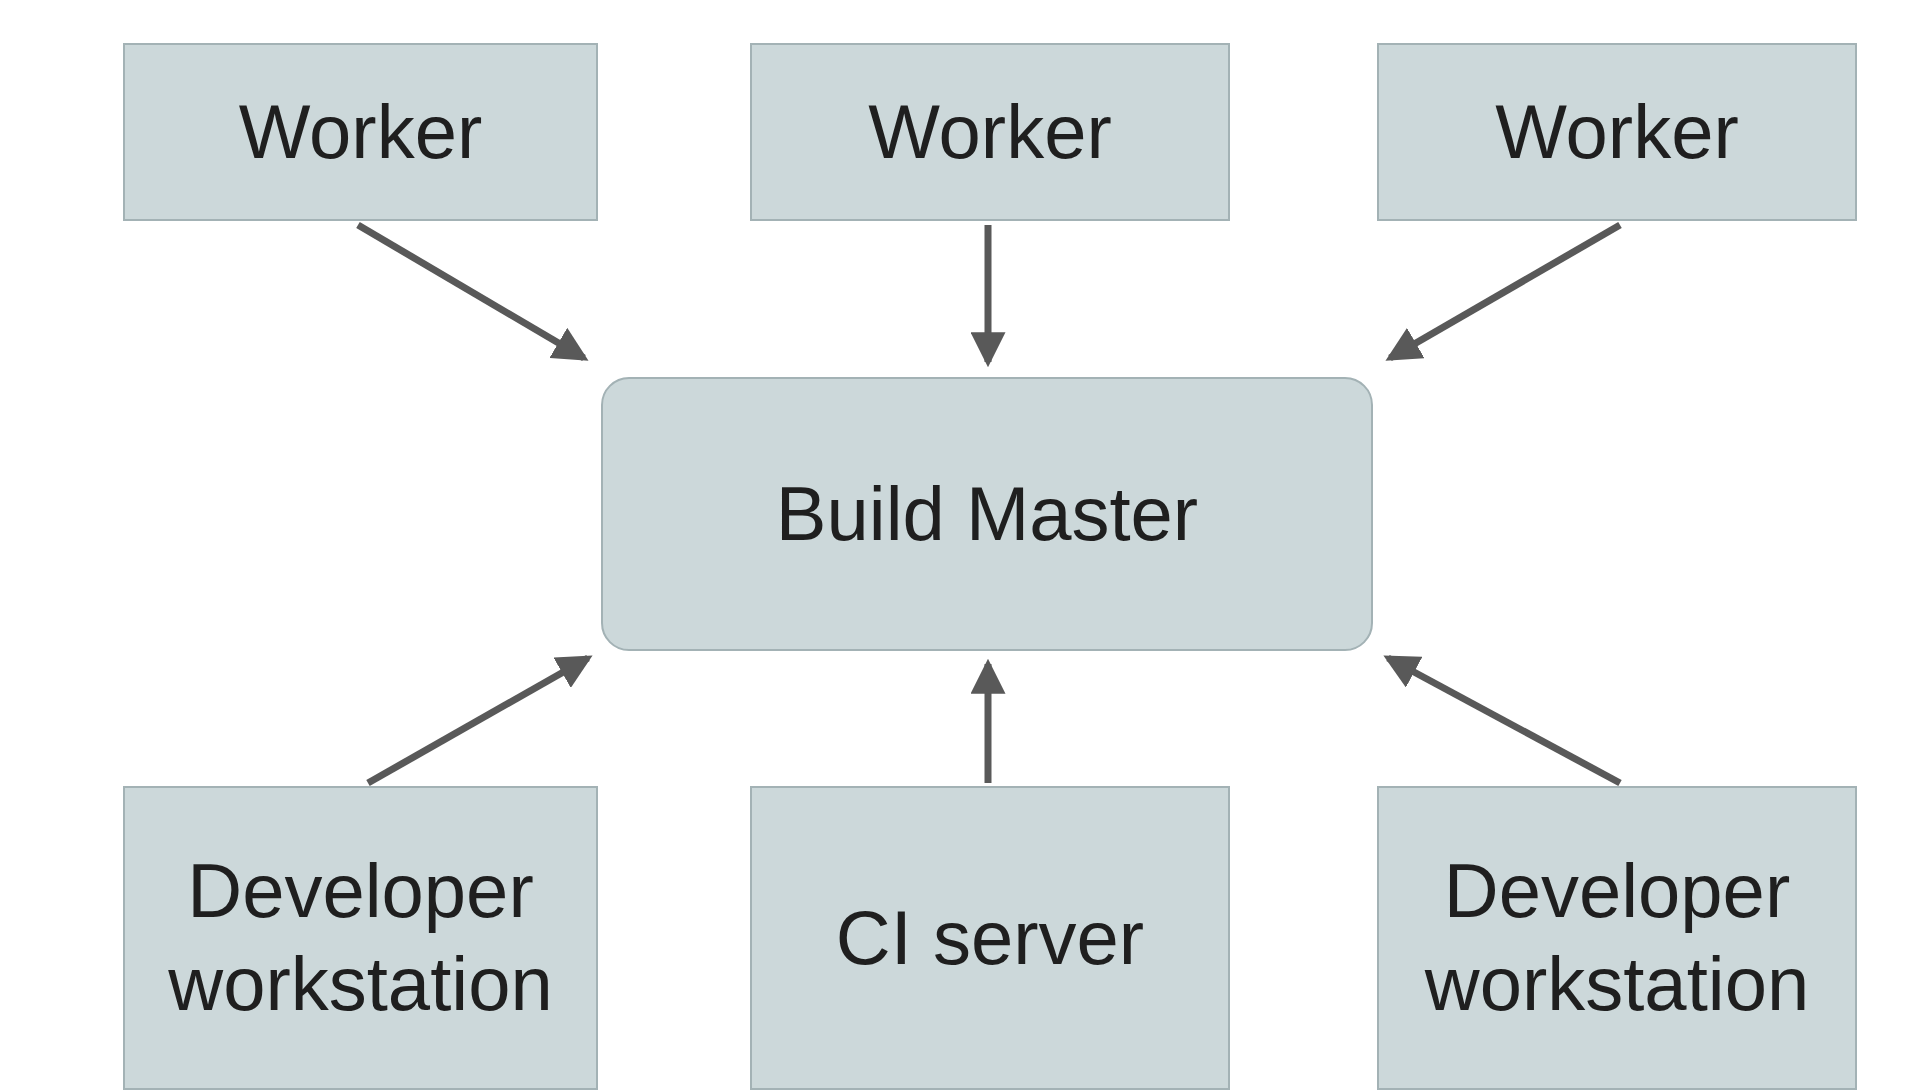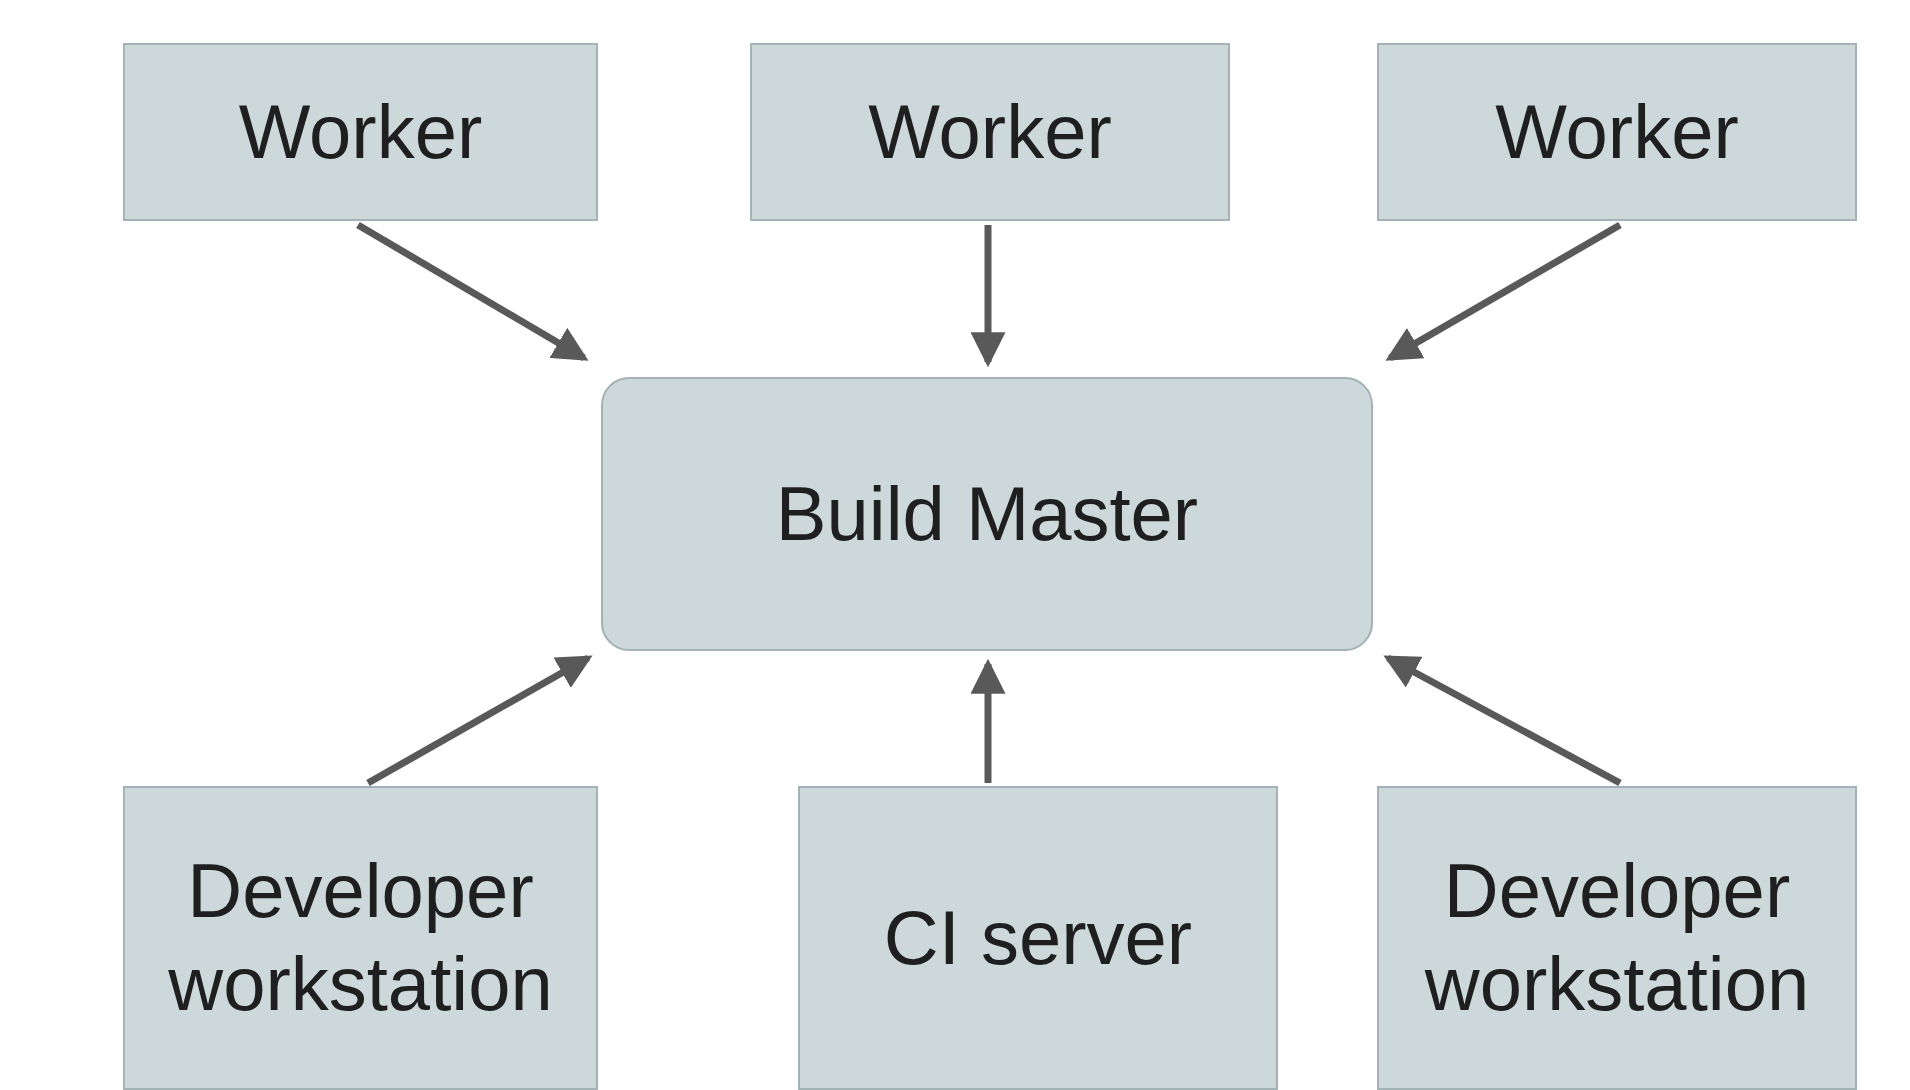--- a/index.html
+++ b/index.html
@@ -27,21 +27,21 @@
     color: #1f1f1f;
     font-size: 76px;
     line-height: 1.22;
     padding: 0 10px;
   }
   .node-worker-1 { left: 123px; top: 43px;  width: 475px; height: 178px; }
   .node-worker-2 { left: 750px; top: 43px;  width: 480px; height: 178px; }
   .node-worker-3 { left: 1377px; top: 43px; width: 480px; height: 178px; }
   .node-build-master { left: 601px; top: 377px; width: 772px; height: 274px; border-radius: 28px; }
   .node-dev-ws-left  { left: 123px; top: 786px; width: 475px; height: 304px; }
-  .node-ci-server    { left: 750px; top: 786px; width: 480px; height: 304px; margin-left: 48px; }
+  .node-ci-server    { left: 750px; top: 786px; width: 480px; height: 304px; }
   .node-dev-ws-right { left: 1377px; top: 786px; width: 480px; height: 304px; }
   #arrow-layer {
     position: absolute;
     left: 0; top: 0;
     width: 1910px;
     height: 1090px;
     pointer-events: none;
   }
   #arrow-layer line {
     stroke: #595959;

